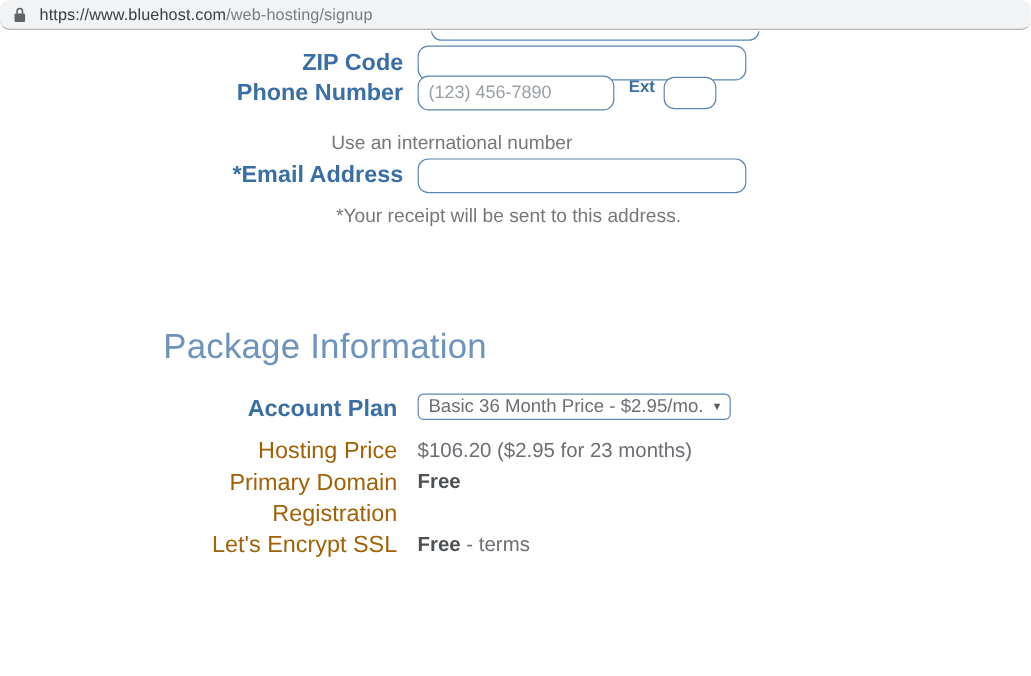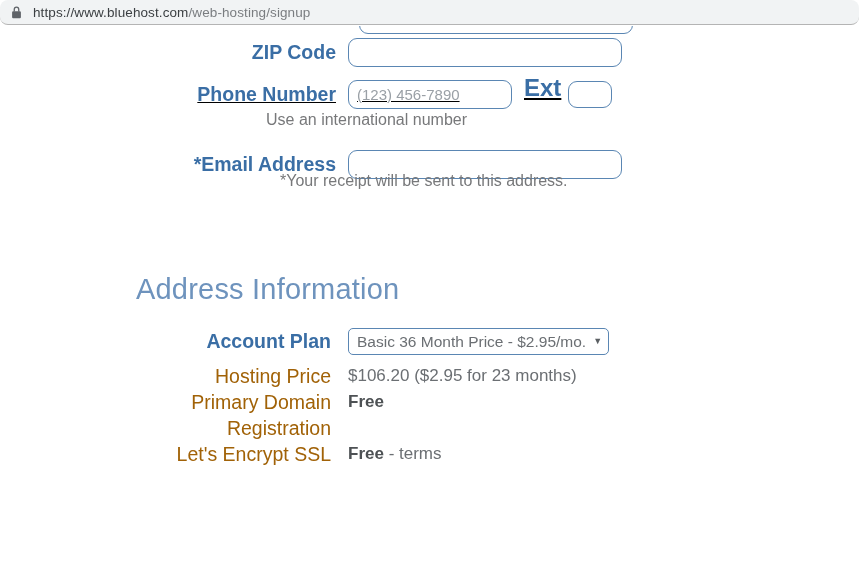--- a/index.html
+++ b/index.html
@@ -83,49 +83,49 @@
   
   #field-clipped {
     position: absolute;
     left: 359px;
     top: -22px;
     width: 274px;
     height: 30px;
   }
 
   #row-zip      { left: 0px; top: 12px;  width: 680px; }
-  #row-phone    { left: 0px; top: 48px;  width: 680px; text-decoration: underline; }
-  #row-email    { left: 0px; top: 124px; width: 680px; }
+  #row-phone    { left: 0px; top: 37px;  width: 680px; }
+  #row-email    { left: 0px; top: 106px; width: 680px; }
 
   .lbl-col {
     width: 348px;
     padding-right: 12px;
     box-sizing: border-box;
   }
 
   #zip-input   { width: 274px; height: 29px; }
   #phone-input { width: 164px; height: 29px; }
   #email-input { width: 274px; height: 29px; }
   #ext-input   { width: 44px;  height: 27px; }
 
   #ext-label {
     color: #3a6ea5;
     font-weight: bold;
-    font-size: 24px;
+    font-size: 14px;
     margin: 0 7px 12px 12px;
     white-space: nowrap;
   }
 
   .help-text {
     position: absolute;
     font-size: 16px;
     color: #77787a;
     white-space: nowrap;
   }
-  #help-international { left: 266px; top: 85px; }
+  #help-international { left: 276px; top: 85px; }
   #help-receipt       { left: 280px; top: 146px; }
 
   
   #pkg-heading {
     position: absolute;
     left: 136px;
     top: 247px;
     font-size: 29px;
     font-weight: normal;
     color: #6e93bd;
@@ -159,21 +159,21 @@
   }
   .pkg-val.bold { font-weight: bold; color: #4d5154; }
 
   #row-plan     { left: 0px; top: 302px; align-items: flex-start; }
   #row-hosting  { left: 0px; top: 337px; }
   #row-domain   { left: 0px; top: 363px; }
   #row-ssl      { left: 0px; top: 415px; }
 
   #plan-select {
     box-sizing: border-box;
-    height: 27px;
+    height: 22px;
     border: 1px solid #5a86b3;
     border-radius: 5px;
     background: #ffffff;
     display: flex;
     align-items: center;
     padding: 0 6px 0 8px;
     font-size: 15.5px;
     color: #6b6f73;
     white-space: nowrap;
     cursor: default;
@@ -222,21 +222,21 @@
 
   <div id="help-international" class="help-text">Use an international number</div>
 
   <div id="row-email" class="form-row">
     <div class="lbl-col lbl-bold">*Email Address</div>
     <input id="email-input" class="txt-input" type="text" placeholder="" style="">
   </div>
 
   <div id="help-receipt" class="help-text">*Your receipt will be sent to this address.</div>
 
-  <div id="pkg-heading">Address Information</div>
+  <div id="pkg-heading">Package Information</div>
 
   <div id="row-plan" class="pkg-row">
     <div class="pkg-lbl strong">Account Plan</div>
     <div id="plan-select">
       <span>Basic 36 Month Price - $2.95/mo.</span>
       <span id="plan-caret">▼</span>
     </div>
   </div>
 
   <div id="row-hosting" class="pkg-row">

